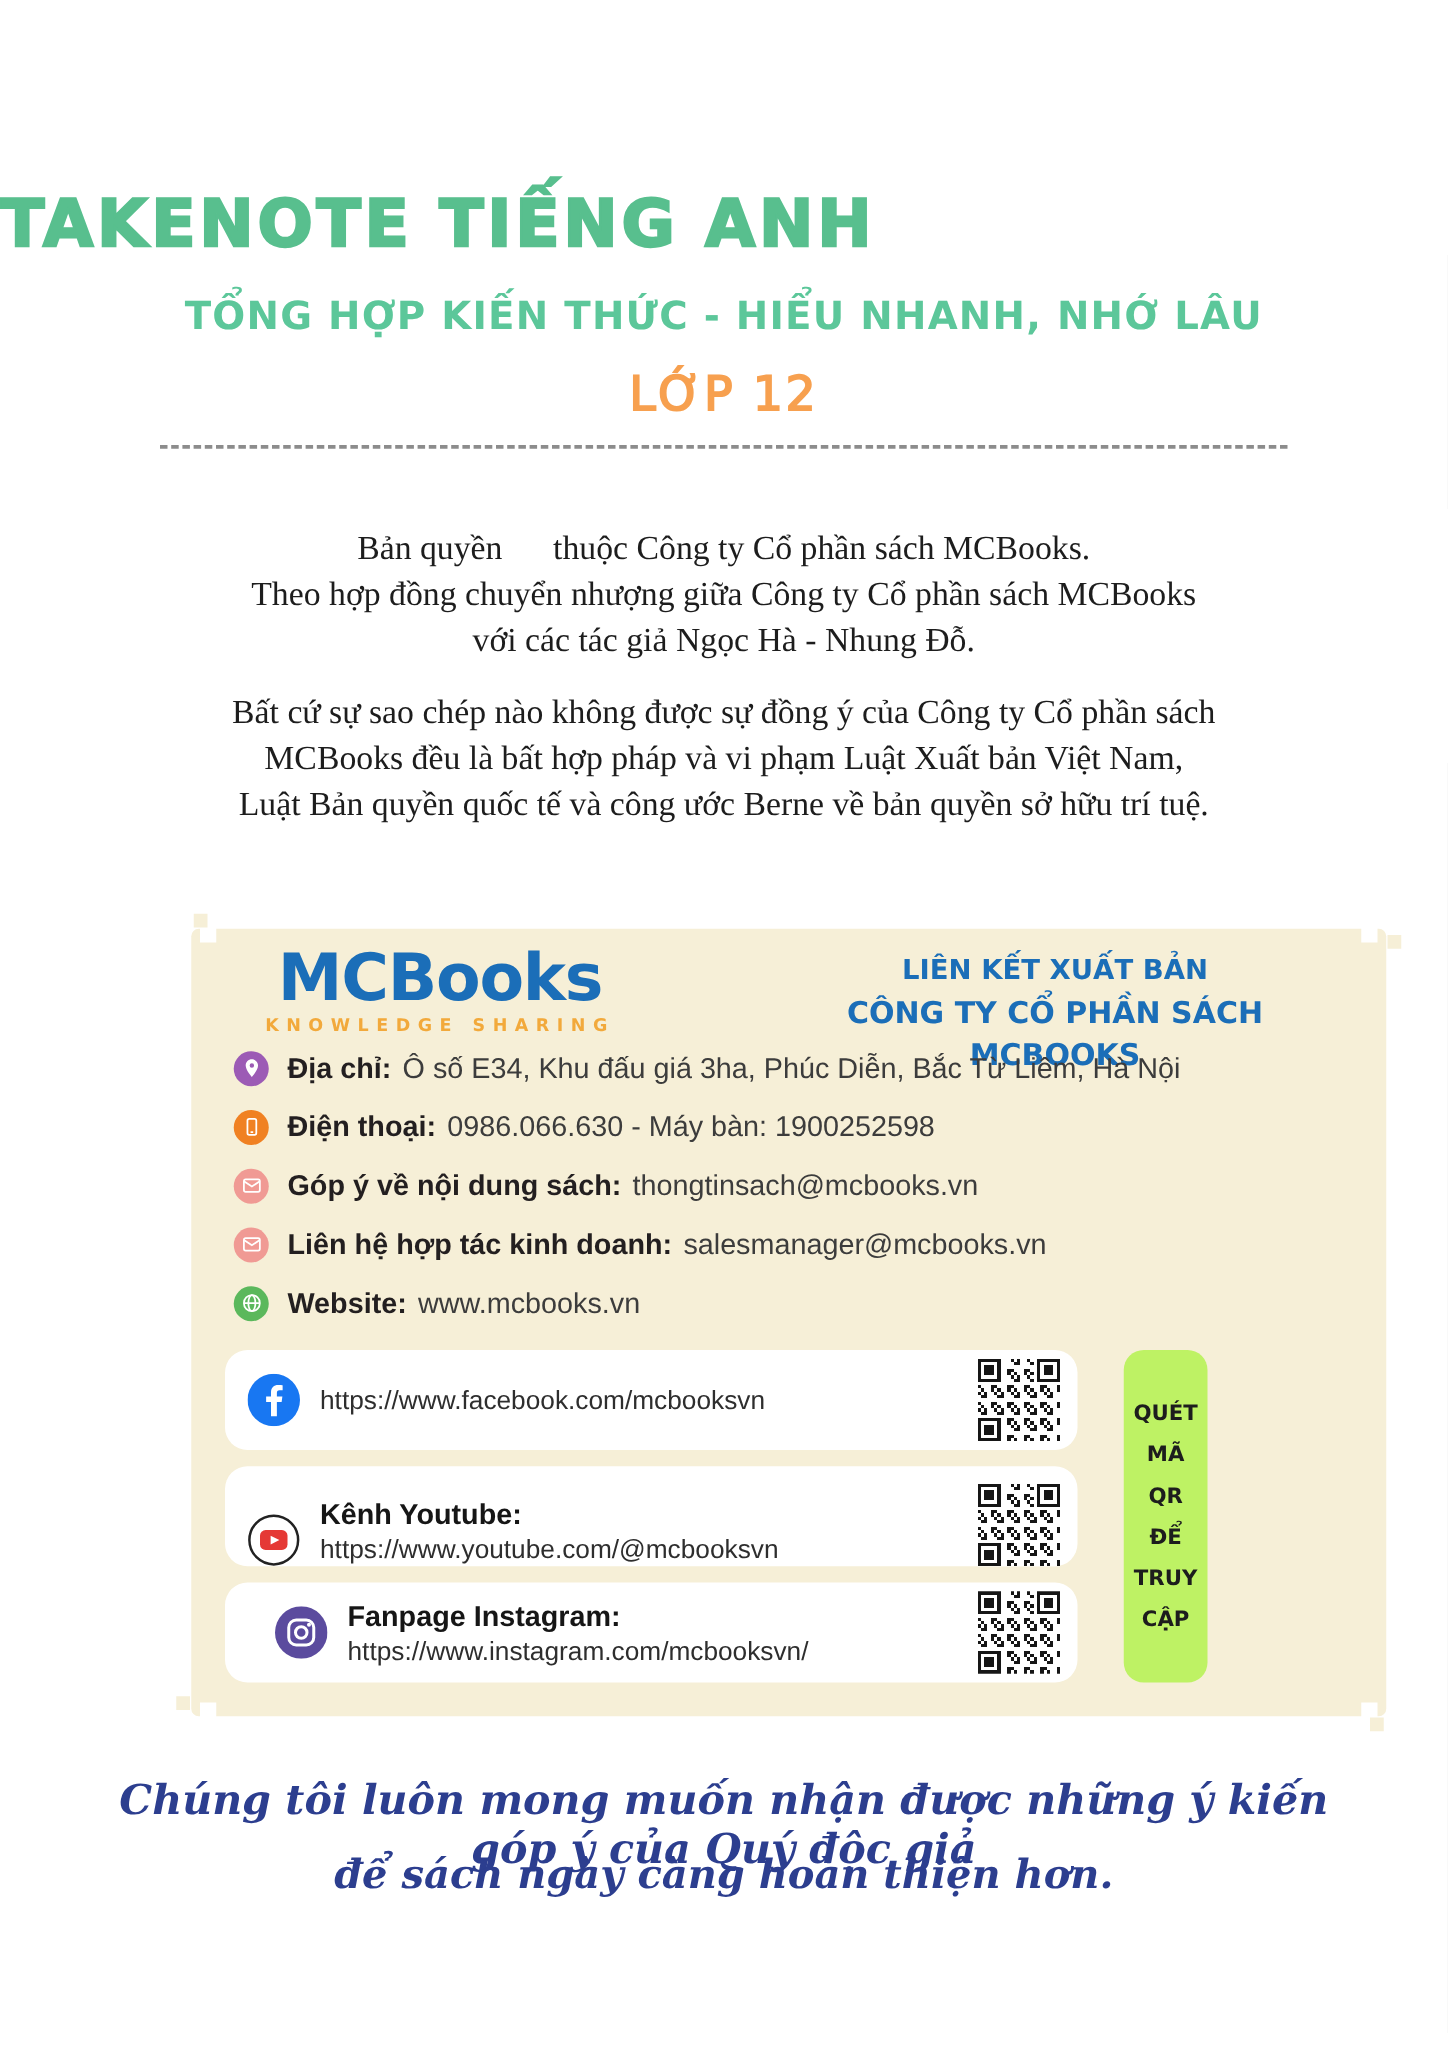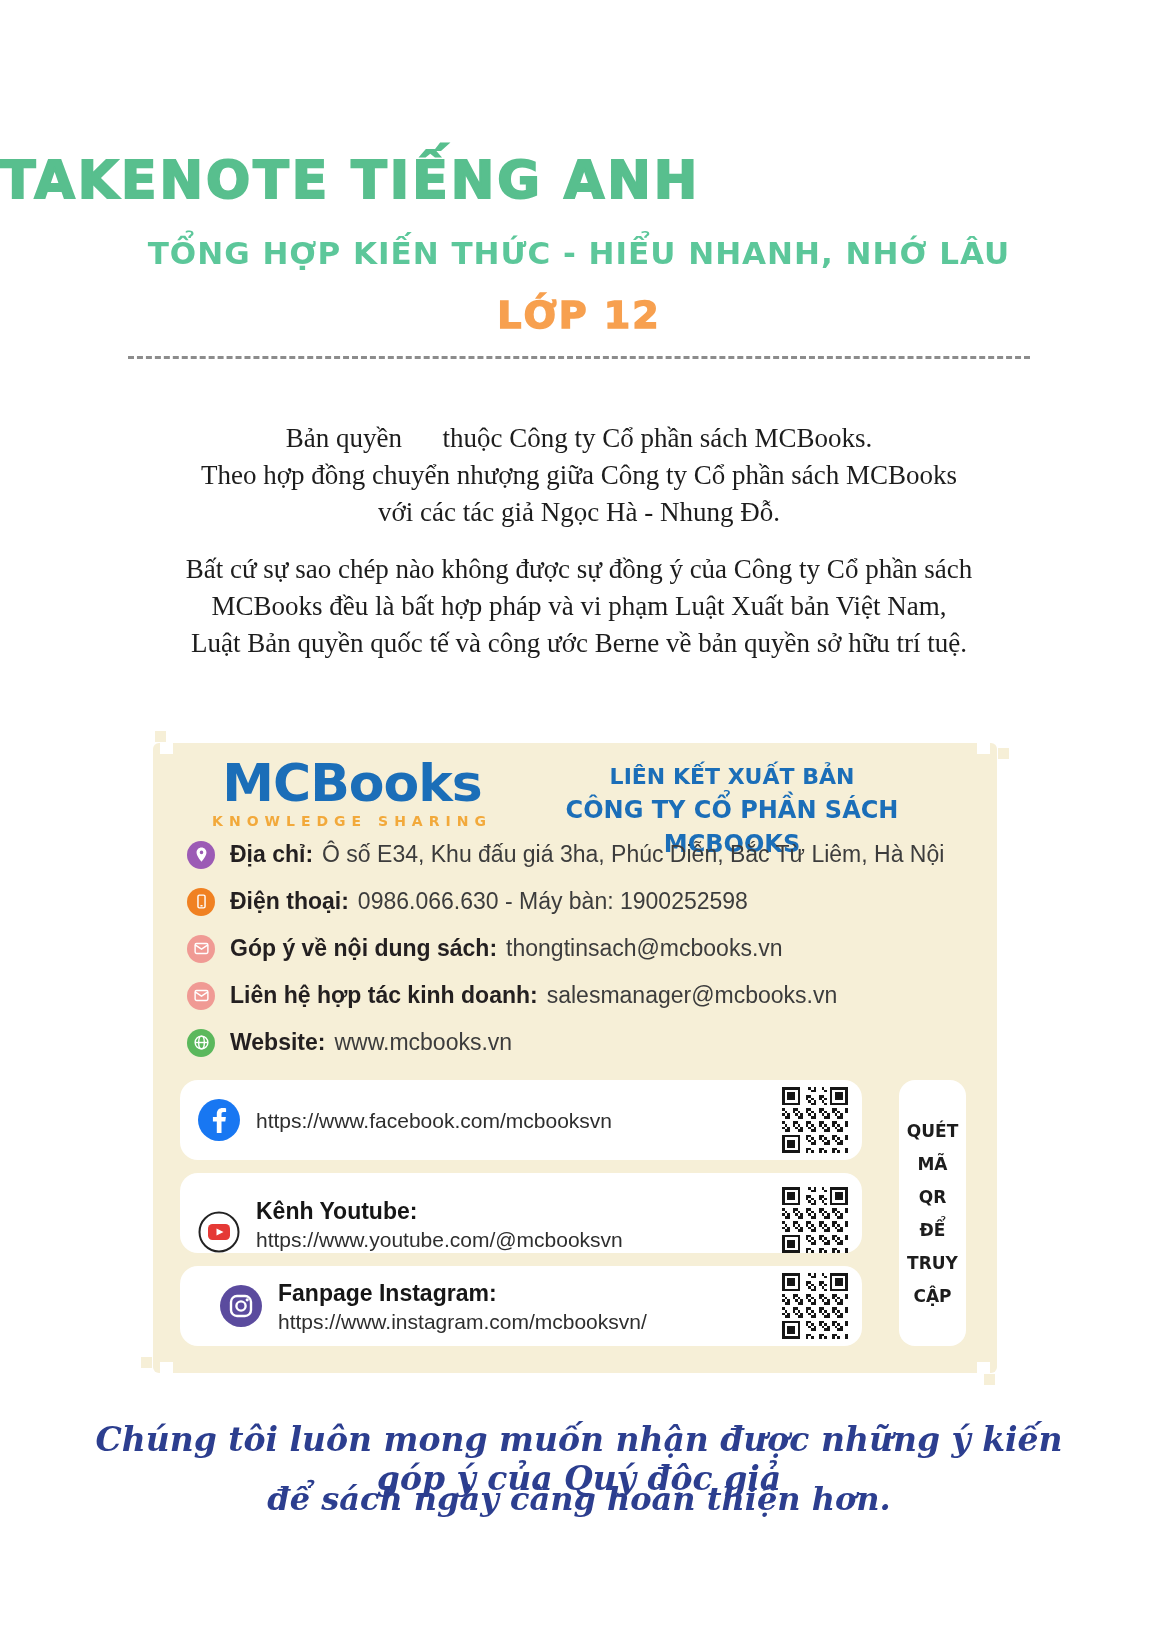--- a/index.html
+++ b/index.html
@@ -16,39 +16,39 @@
     -webkit-text-stroke:2px #58BF8E;
   }
   .book-subtitle{
     position:absolute; top:235px; left:0; width:100%;
     text-align:center; font-family:"DejaVu Sans", sans-serif;
     font-weight:bold; font-size:31px; letter-spacing:1px; color:#5CC79A;
   }
   .book-grade{
     position:absolute; top:293px; left:0; width:100%;
     text-align:center; font-family:"DejaVu Sans", sans-serif;
-    font-weight:bold; font-size:38px; letter-spacing:2px; color:#F7A04F;
+    font-weight:normal; font-size:38px; letter-spacing:2px; color:#F7A04F;
     -webkit-text-stroke:1.5px #F7A04F;
   }
   .divider{
     position:absolute; top:356px; left:128px; width:902px;
     border-top:3px dashed #8c8c8c;
   }
   
   .copy{
     position:absolute; left:80px; width:998px; text-align:center;
     font-family:"Liberation Serif", serif; font-size:27px; line-height:37px;
     color:#1d1d1d;
   }
   .copy-1{ top:420px; }
   .copy-2{ top:551px; }
   .pre{ white-space:pre-wrap; }
   
   .panel{
-    position:absolute; left:153px; top:743px; width:844px; height:630px;
+    position:absolute; left:153px; top:743px; width:956px; height:630px;
     background:#F6EFD7; border-radius:6px;
   }
   .corner-notch{ position:absolute; width:13px; height:13px; background:#ffffff; }
   .cn-tl{ left:7px;  top:-2px; }
   .cn-tr{ right:7px; top:-2px; }
   .cn-bl{ left:7px;  bottom:-2px; }
   .cn-br{ right:7px; bottom:-2px; }
   .corner-px{ position:absolute; width:11px; height:11px; background:#F6EFD7; }
   .cp-tl{ left:2px;   top:-12px; }
   .cp-tr{ right:-12px; top:5px; }
@@ -92,21 +92,21 @@
   .card-fb{ top:337px; } .card-yt{ top:430px;align-items:flex-end; } .card-ig{ top:523px;padding-left:40px; }
   .s-icon{ width:42px; height:42px; flex:0 0 42px; margin-right:16px; }
   .s-text{ flex:1 1 auto; }
   .s-label{ font-weight:bold; font-size:23px; color:#161616; line-height:30px; }
   .s-url{ font-size:21px; color:#2e2e2e; line-height:27px; }
   .qr{ width:66px; height:66px; flex:0 0 66px; background:#fff; }
   .qr svg{ width:100%; height:100%; shape-rendering:crispEdges; }
   
   .qr-note{
     position:absolute; left:746px; top:337px; width:67px; height:266px;
-    background:#ffffff; border-radius:16px;
+    background:#bef264; border-radius:16px;
     display:flex; flex-direction:column; align-items:center; justify-content:center;
     gap:13px; font-family:"DejaVu Sans", sans-serif;
   }
   .qr-note span{ font-weight:bold; font-size:17px; color:#1d1d1d; }
   
   .footer-msg{
     position:absolute; left:60px; width:1038px; text-align:center;
     font-family:"DejaVu Serif", serif; font-style:italic; font-weight:bold;
     color:#2C3E8F;
   }

